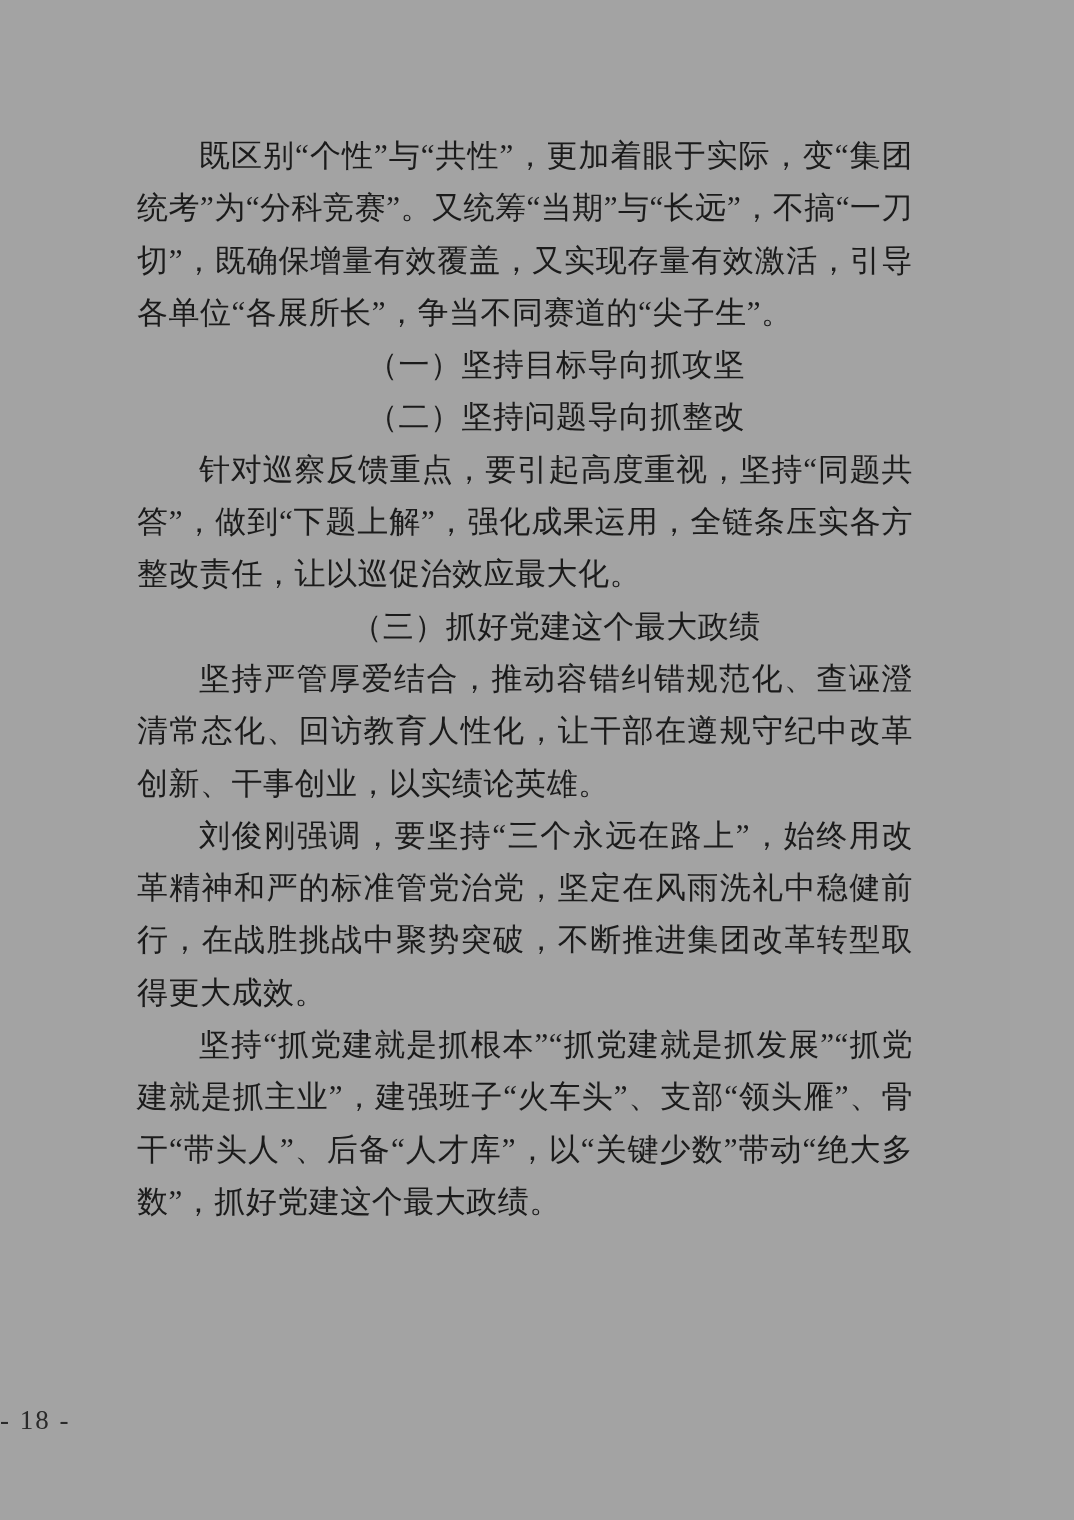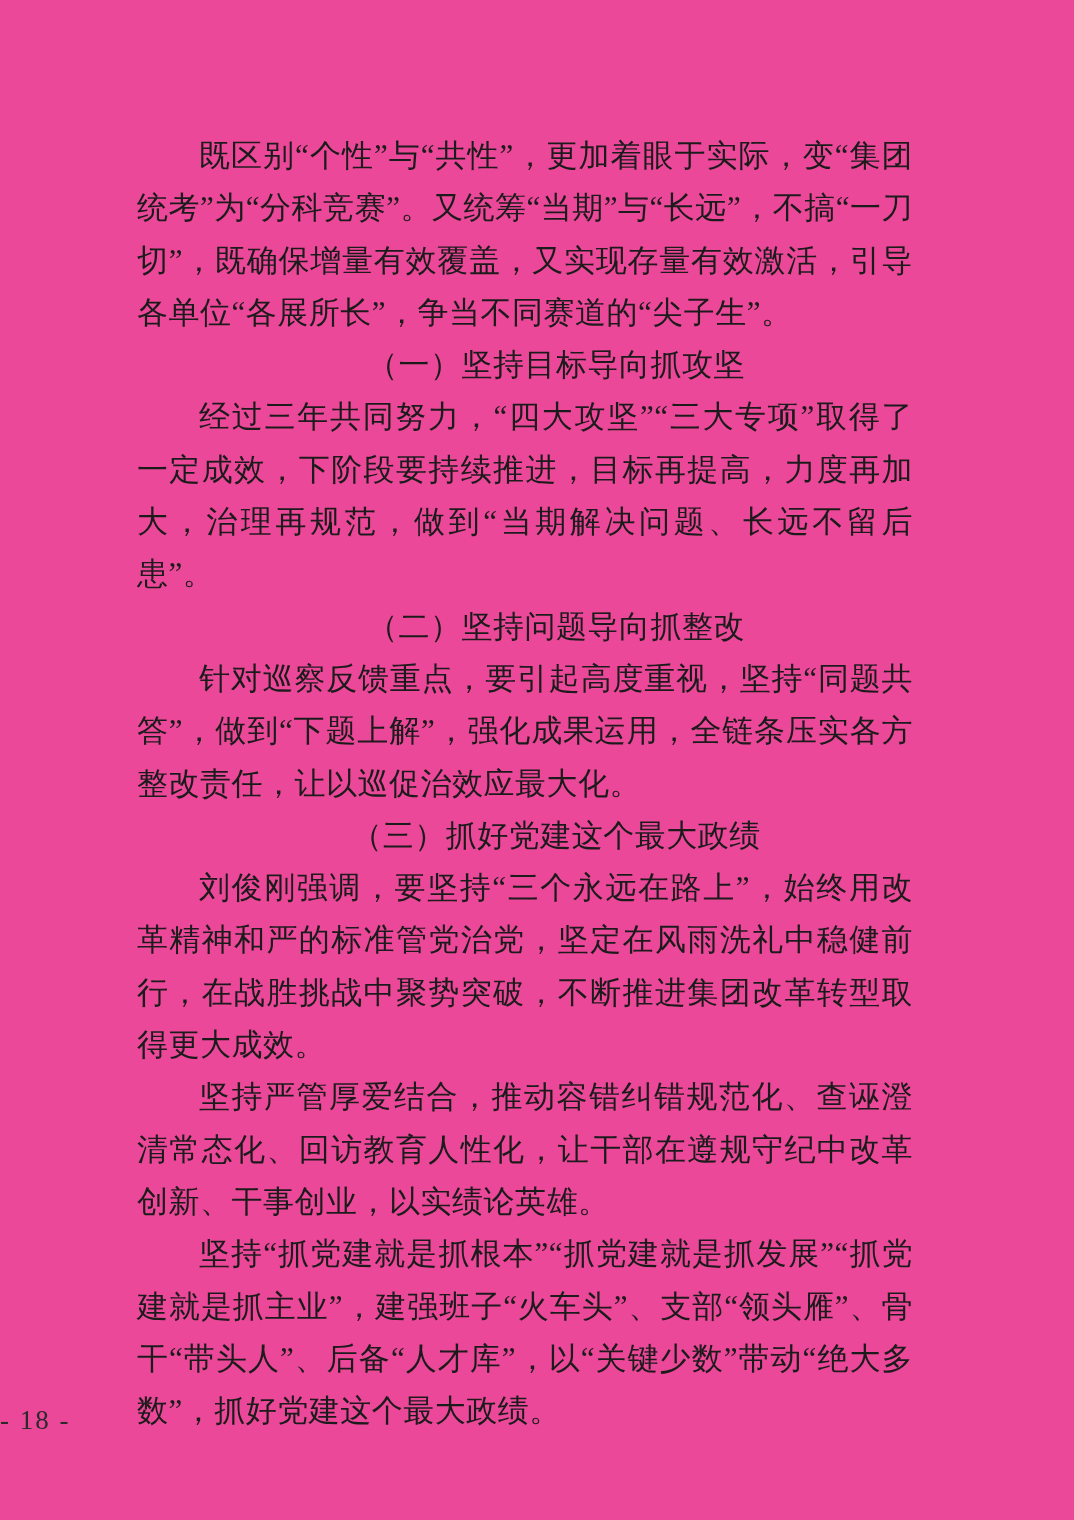--- a/index.html
+++ b/index.html
@@ -5,21 +5,21 @@
   html, body {
     margin: 0;
     padding: 0;
     background: #e8e8e8;
   }
   .page {
     position: relative;
     width: 1074px;
     height: 1520px;
     margin: 0 auto;
-    background: #ec4899;
+    background: #a3a3a3;
     overflow: hidden;
     font-family: "Liberation Serif", serif;
     color: #1b1b1b;
   }
   .content {
     position: absolute;
     left: 137px;
     top: 130px;
     width: 776px;
   }
@@ -54,22 +54,21 @@
     font-family: "Liberation Serif", serif;
   }
 </style>
 </head>
 <body>
 
 <div class="page">
   <div class="content">
       <p class="body">既区别“个性”与“共性”，更加着眼于实际，变“集团统考”为“分科竞赛”。又统筹“当期”与“长远”，不搞“一刀切”，既确保增量有效覆盖，又实现存量有效激活，引导各单位“各展所长”，争当不同赛道的“尖子生”。</p>
       <p class="subheading">（一）坚持目标导向抓攻坚</p>
-      <p class="body">经过三年共同努力，“四大攻坚”“三大专项”取得了一定成效，下阶段要持续推进，目标再提高，力度再加大，治理再规范，做到“当期解决问题、长远不留后患”。</p>
       <p class="subheading">（二）坚持问题导向抓整改</p>
       <p class="body">针对巡察反馈重点，要引起高度重视，坚持“同题共答”，做到“下题上解”，强化成果运用，全链条压实各方整改责任，让以巡促治效应最大化。</p>
       <p class="subheading">（三）抓好党建这个最大政绩</p>
+      <p class="body">坚持严管厚爱结合，推动容错纠错规范化、查诬澄清常态化、回访教育人性化，让干部在遵规守纪中改革创新、干事创业，以实绩论英雄。</p>
       <p class="body">刘俊刚强调，要坚持“三个永远在路上”，始终用改革精神和严的标准管党治党，坚定在风雨洗礼中稳健前行，在战胜挑战中聚势突破，不断推进集团改革转型取得更大成效。</p>
-      <p class="body">坚持严管厚爱结合，推动容错纠错规范化、查诬澄清常态化、回访教育人性化，让干部在遵规守纪中改革创新、干事创业，以实绩论英雄。</p>
       <p class="body">坚持“抓党建就是抓根本”“抓党建就是抓发展”“抓党建就是抓主业”，建强班子“火车头”、支部“领头雁”、骨干“带头人”、后备“人才库”，以“关键少数”带动“绝大多数”，抓好党建这个最大政绩。</p>
     </div>
   <div class="footer">- 18 -</div>
 </div>
 
 </body></html>

